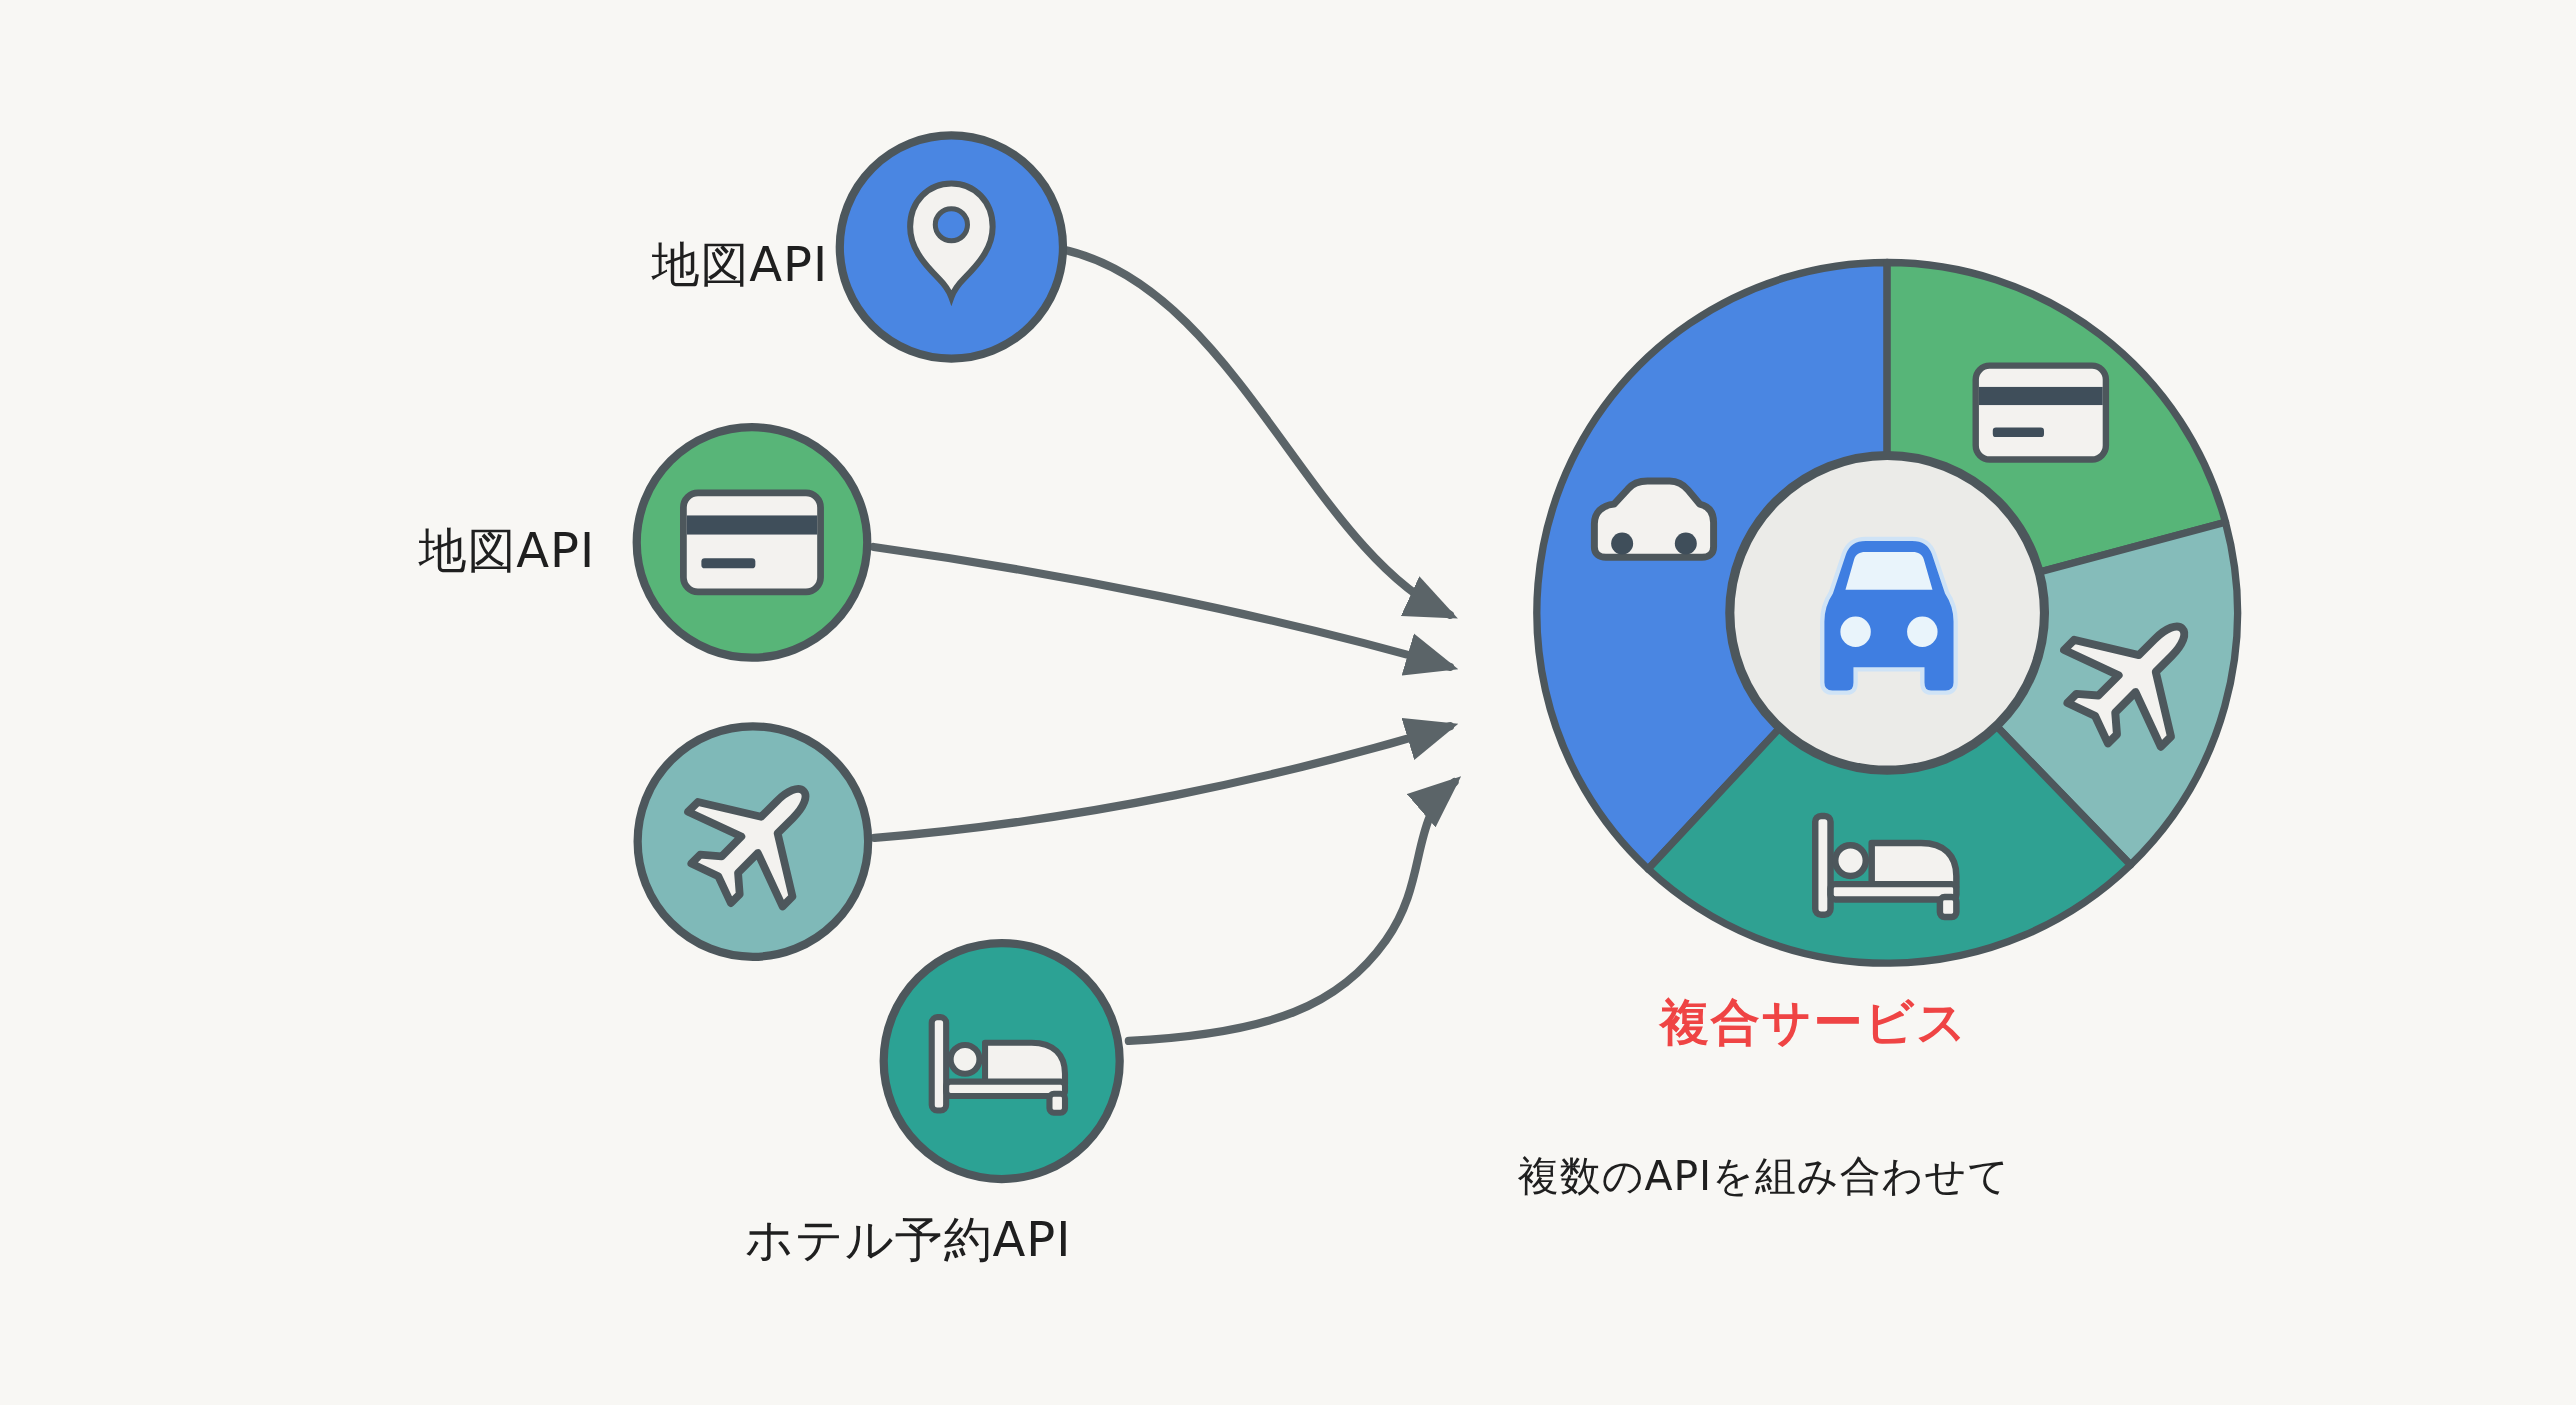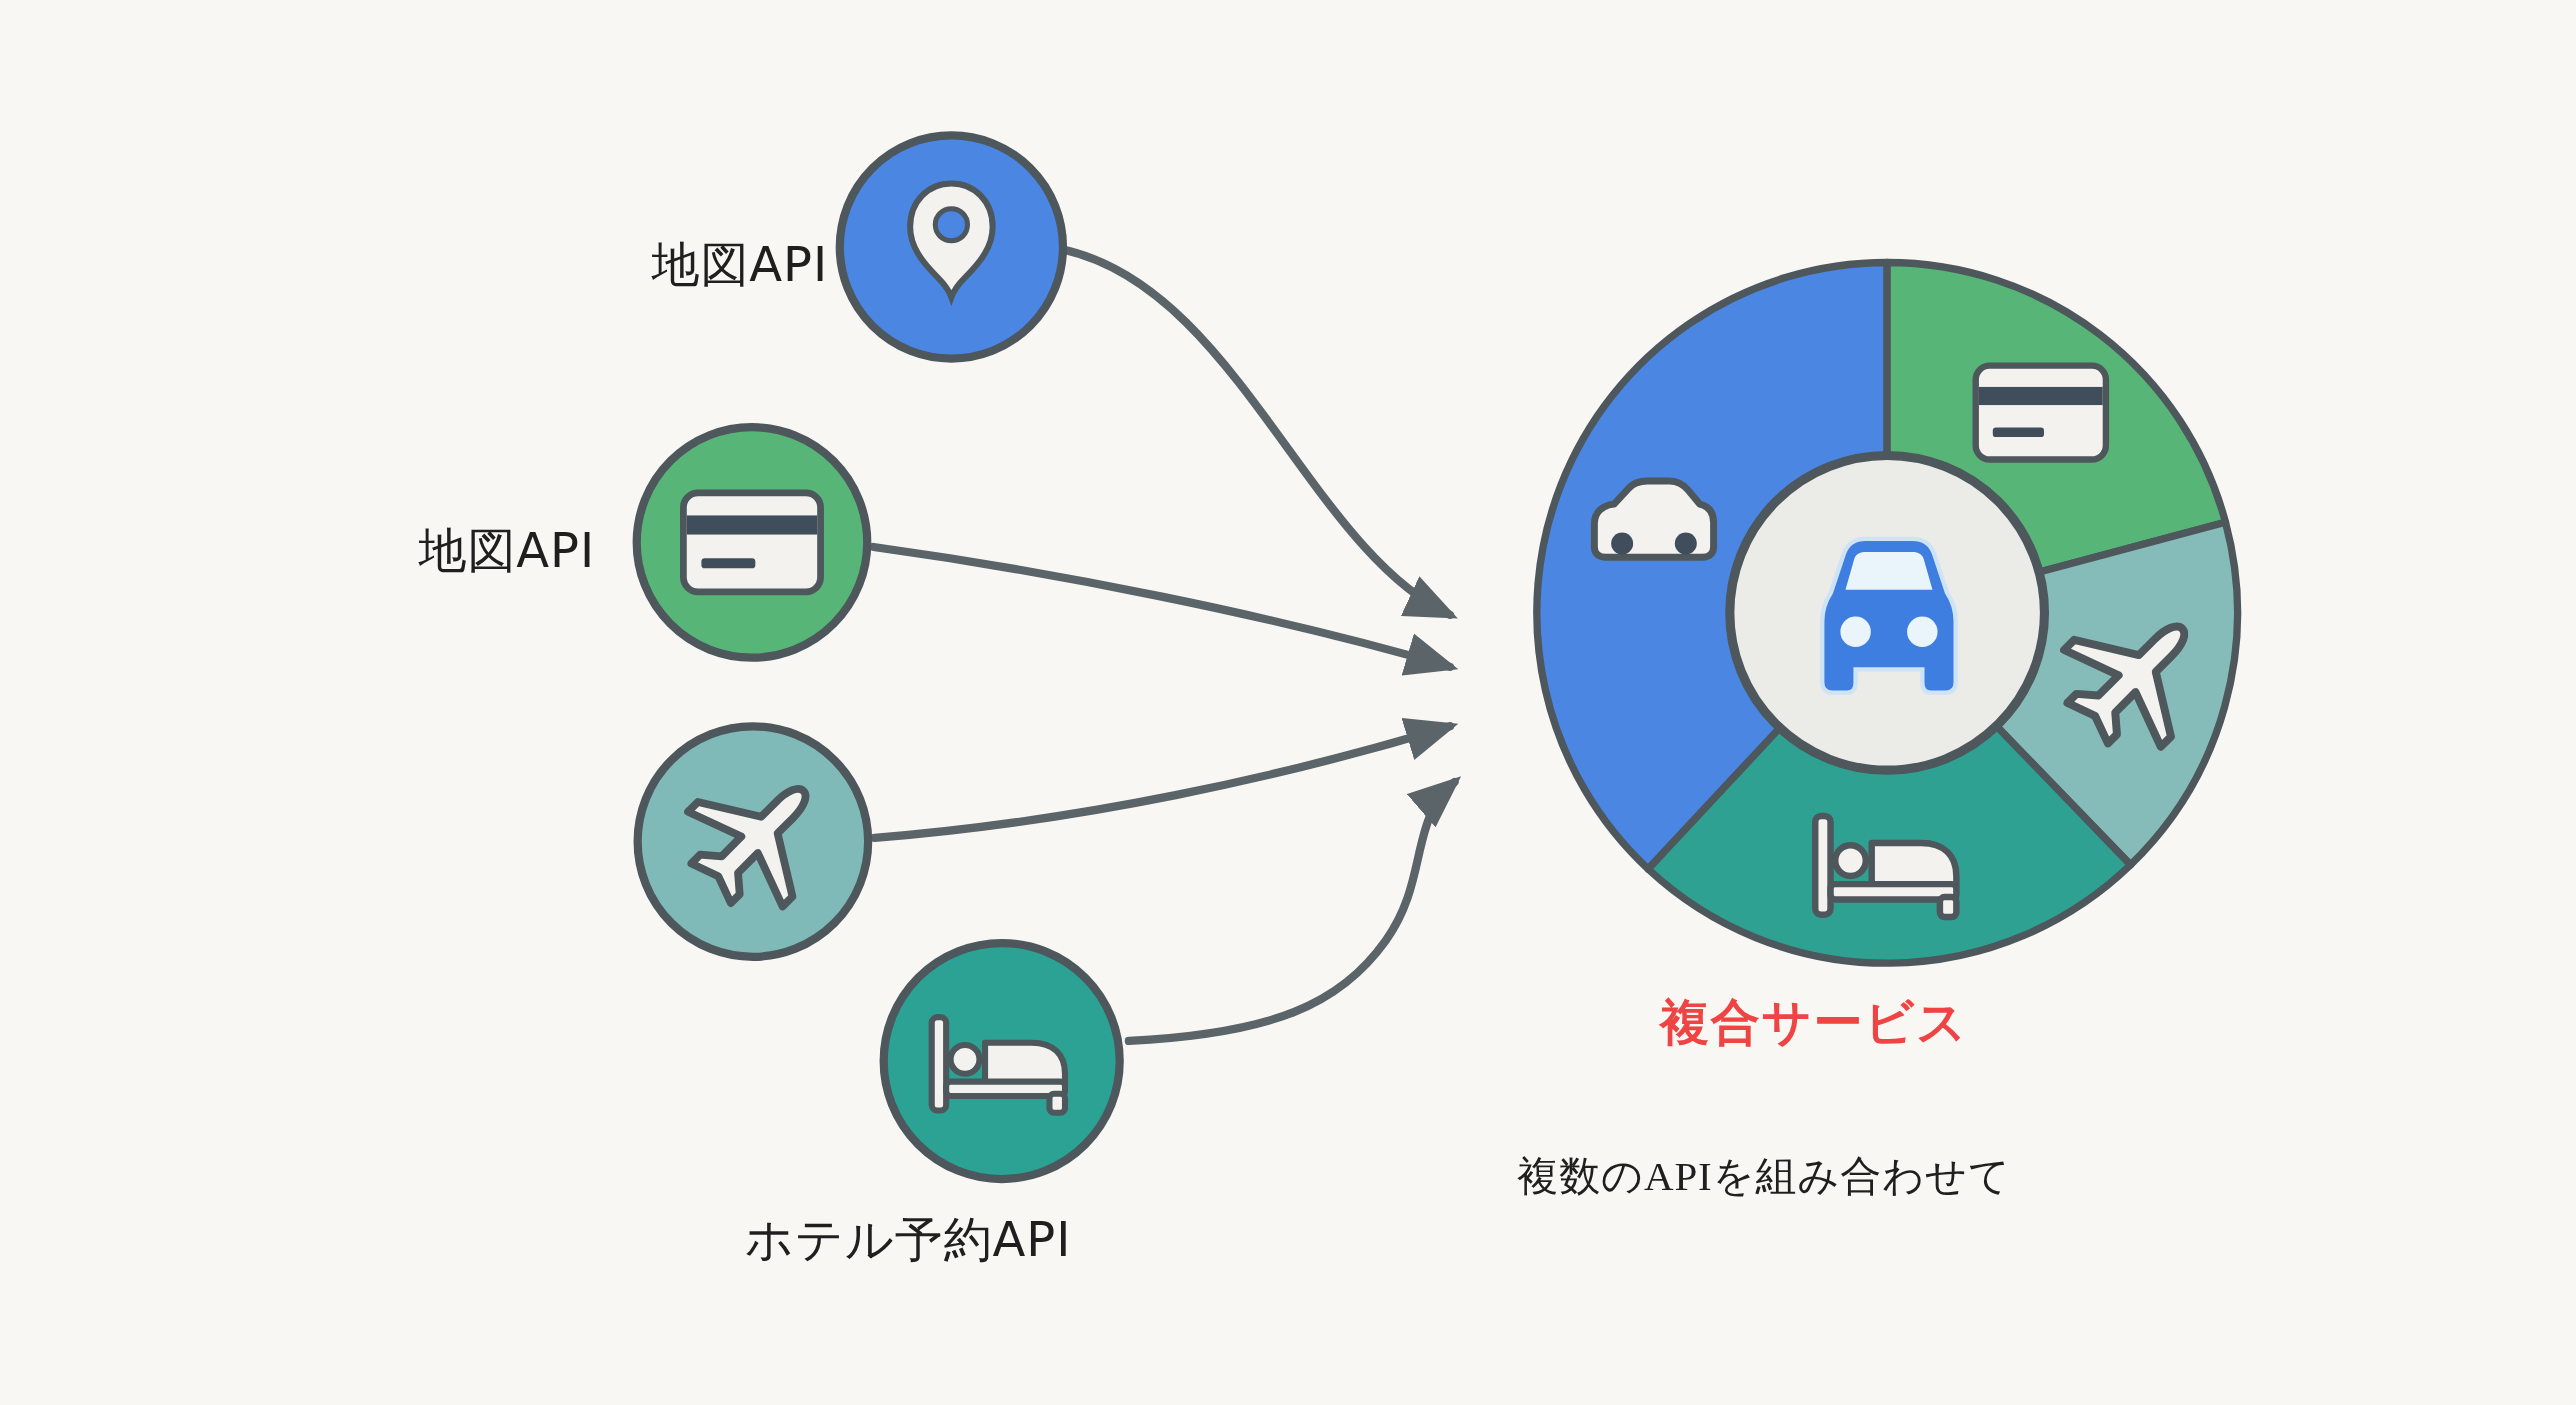--- a/index.html
+++ b/index.html
@@ -48,21 +48,20 @@
     position: absolute;
     left: 1764px;
     top: 1145px;
     transform: translateX(-50%);
     font-size: 41px;
     line-height: 1.55;
     color: #1f1f1f;
     text-align: right;
     white-space: nowrap;
     letter-spacing: 0.9px;
-    font-family: Liberation Serif, serif;
   }
 </style>
 </head>
 <body>
 
 <div class="canvas">
 
   <svg class="diagram" viewBox="0 0 2816 1536">
     <defs>
       <marker id="arrowhead" viewBox="0 0 12 10" refX="10" refY="5" markerWidth="6.4" markerHeight="5.4" orient="auto-start-reverse">

